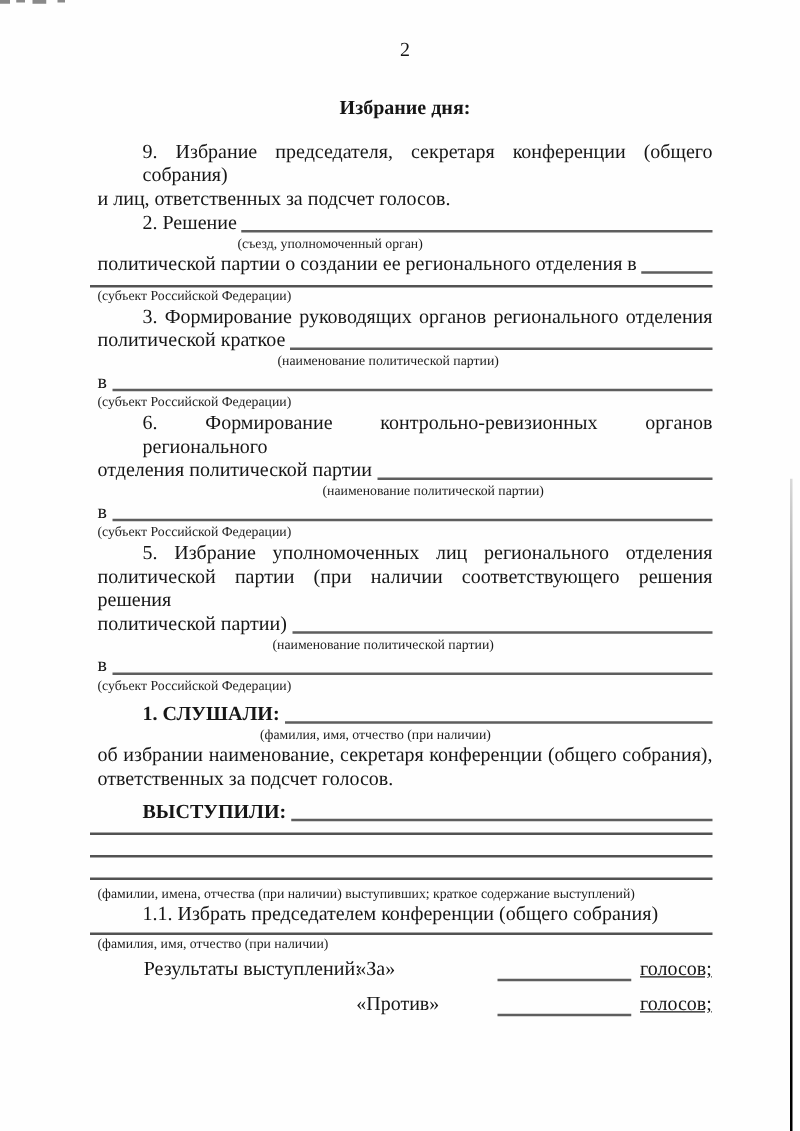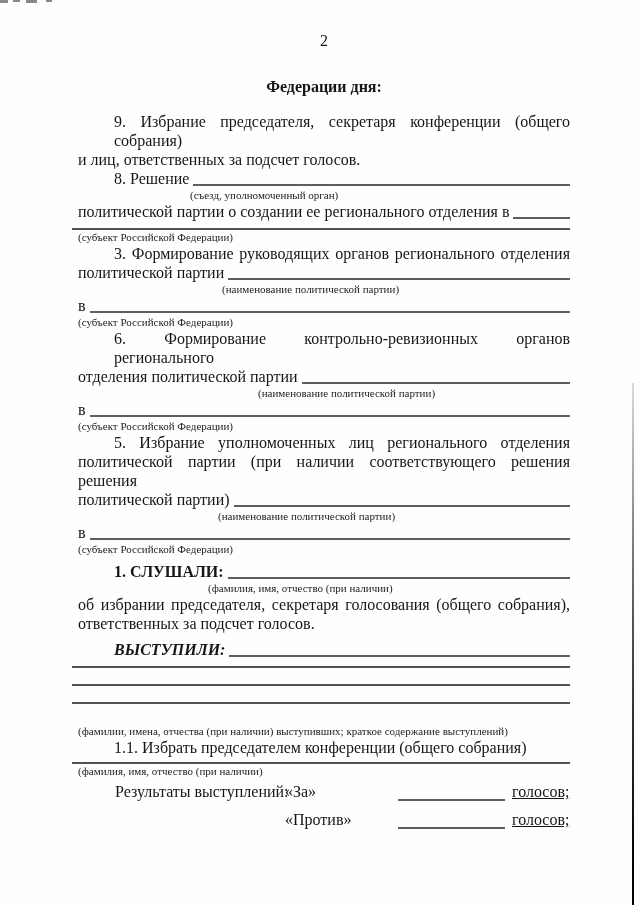--- a/index.html
+++ b/index.html
@@ -42,40 +42,40 @@
 
   <div class="dash" style="left:0;top:0;width:8px;height:3px;"></div>
   <div class="dash" style="left:13px;top:0;width:7px;height:2px;"></div>
   <div class="dash" style="left:26px;top:0;width:11px;height:3px;"></div>
   <div class="dash" style="left:46px;top:0;width:6px;height:2px;"></div>
   <div class="edge-line"></div>
 
   <div class="content">
     <div class="center line" style="margin-top:31px;">2</div>
 
-    <div class="center line b" style="margin-top:27px;">Федерации дня:</div>
+    <div class="center line b" style="margin-top:27px;">Избрание дня:</div>
 
     <div class="stretch ind" style="margin-top:16px;">9. Избрание председателя, секретаря конференции (общего собрания)</div>
     <div class="line">и лиц, ответственных за подсчет голосов.</div>
 
     <div class="row ind">
-      <span class="txt">8. Решение</span>
+      <span class="txt">2. Решение</span>
       <span class="fill"></span>
     </div>
     <div class="caption" style="margin-left:112px;">(съезд, уполномоченный орган)</div>
     <div class="row">
       <span class="txt">политической партии о создании ее регионального отделения в</span>
       <span class="fill"></span>
     </div>
     <div class="blankline"></div>
     <div class="caption">(субъект Российской Федерации)</div>
 
     <div class="stretch ind">3. Формирование руководящих органов регионального отделения</div>
     <div class="row">
-      <span class="txt">политической партии</span>
+      <span class="txt">политической краткое</span>
       <span class="fill"></span>
     </div>
     <div class="caption" style="margin-left:144px;">(наименование политической партии)</div>
     <div class="row">
       <span class="txt">в</span>
       <span class="fill"></span>
     </div>
     <div class="caption">(субъект Российской Федерации)</div>
 
     <div class="stretch ind">6. Формирование контрольно-ревизионных органов регионального</div>
@@ -101,31 +101,31 @@
       <span class="txt">в</span>
       <span class="fill"></span>
     </div>
     <div class="caption">(субъект Российской Федерации)</div>
 
     <div class="row ind" style="margin-top:6px;">
       <span class="txt b">1. СЛУШАЛИ:</span>
       <span class="fill"></span>
     </div>
     <div class="caption" style="margin-left:130px;">(фамилия, имя, отчество (при наличии)</div>
-    <div class="stretch">об избрании председателя, секретаря голосования (общего собрания),</div>
+    <div class="stretch">об избрании наименование, секретаря конференции (общего собрания),</div>
     <div class="line">ответственных за подсчет голосов.</div>
 
-    <div class="row ind" style="margin-top:7px;font-style:italic;">
+    <div class="row ind" style="margin-top:7px;">
       <span class="txt b">ВЫСТУПИЛИ:</span>
       <span class="fill"></span>
     </div>
     <div class="blankline"></div>
     <div class="blankline tall"></div>
     <div class="blankline tall"></div>
-    <div class="caption" style="margin-top:20px;">(фамилии, имена, отчества (при наличии) выступивших; краткое содержание выступлений)</div>
+    <div class="caption" style="margin-top:4px;">(фамилии, имена, отчества (при наличии) выступивших; краткое содержание выступлений)</div>
 
     <div class="line ind">1.1. Избрать председателем конференции (общего собрания)</div>
     <div class="blankline" style="height:4px;margin-top:3px;"></div>
     <div class="caption" style="margin-right:24px;">(фамилия, имя, отчество (при наличии)</div>
 
     <div class="res">
       <div class="res-row">
         <span class="res-l">Результаты выступлений:</span>
         <span class="res-o">«За»</span>
         <span class="res-u"></span>

